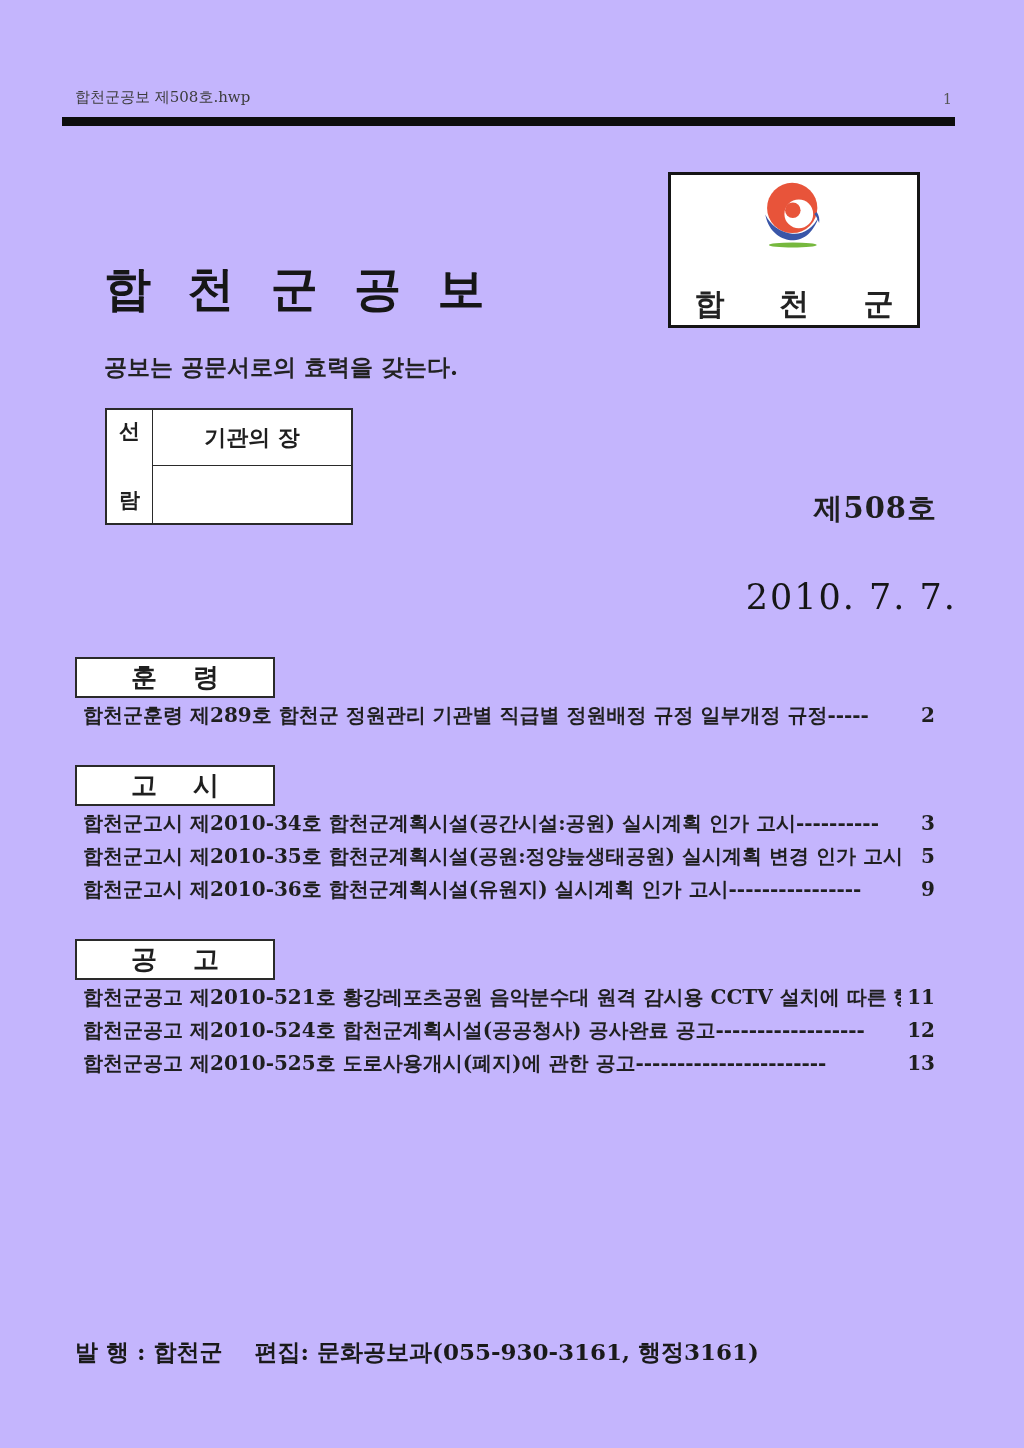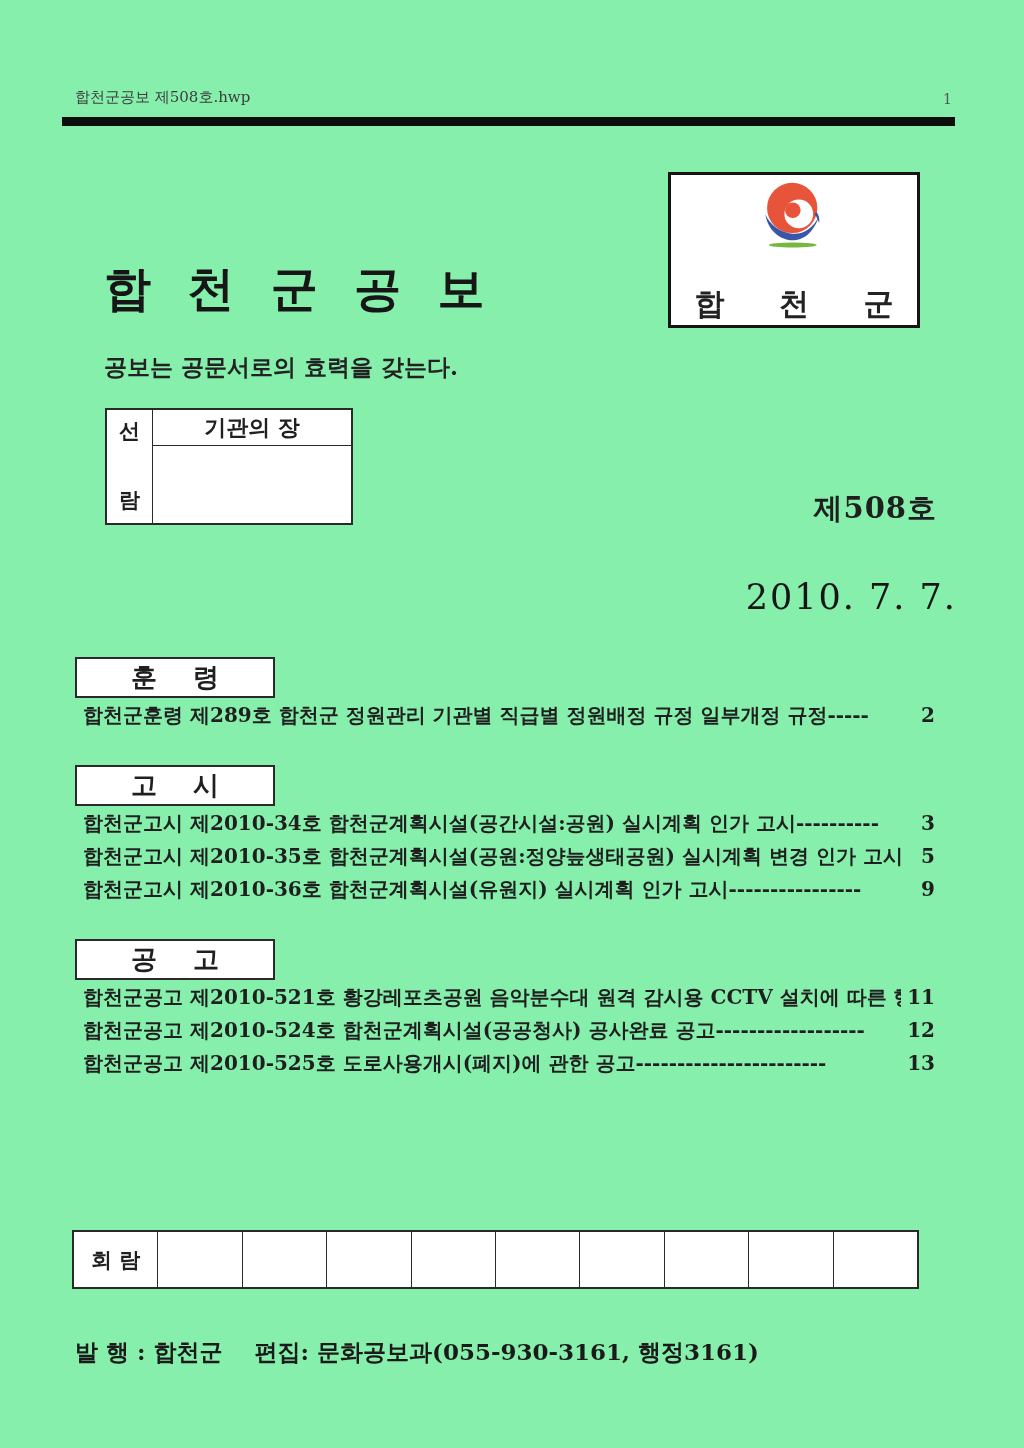--- a/index.html
+++ b/index.html
@@ -1,20 +1,20 @@
 <!DOCTYPE html>
 <html><head>
 <meta charset="utf-8">
 <style>
   html,body{margin:0;padding:0;background:#e9e9e9;}
   .page{
     position:relative;
     width:1024px;height:1448px;
     margin:0 auto;
-    background:#86efac;
+    background:#c4b5fd;
     font-family:"DejaVu Serif","Liberation Serif",serif;
     color:#1f1f1f;
     overflow:hidden;
   }
   
   .doc-header{
     position:absolute;top:88px;left:75px;right:72px;
     display:flex;justify-content:space-between;align-items:flex-end;
     font-size:15px;color:#3c3c3c;
   }
@@ -50,21 +50,21 @@
     position:absolute;left:105px;top:408px;width:248px;height:117px;
     border:2px solid #2a2a2a;box-sizing:border-box;display:flex;background:#fff;
   }
   .approval .col-label{
     width:46px;border-right:1px solid #2a2a2a;box-sizing:border-box;
     display:flex;flex-direction:column;justify-content:space-between;align-items:center;
     padding:7px 0 9px 0;font-size:21px;font-weight:bold;
   }
   .approval .col-main{flex:1;display:flex;flex-direction:column;}
   .approval .cell-head{
-    height:36px;border-bottom:1px solid #2a2a2a;box-sizing:border-box;
+    height:56px;border-bottom:1px solid #2a2a2a;box-sizing:border-box;
     display:flex;align-items:center;justify-content:center;
     font-size:22px;font-weight:bold;white-space:pre;
   }
   .approval .cell-body{flex:1;}
   
   .issue-no{
     position:absolute;right:87px;top:489px;
     font-size:29px;font-weight:700;letter-spacing:1px;
   }
   .issue-date{
@@ -189,28 +189,16 @@
         <span class="toc-page">12</span>
       </div>
       <div class="toc-item">
         <span class="toc-text">합천군공고 제2010-525호 도로사용개시(폐지)에 관한 공고-----------------------</span>
         <span class="toc-page">13</span>
       </div>
     </section>
 
   </div>
 
-  <div class="circulation">
-    <div class="c-cell">회 람</div>
-    <div class="c-cell"></div>
-    <div class="c-cell"></div>
-    <div class="c-cell"></div>
-    <div class="c-cell"></div>
-    <div class="c-cell"></div>
-    <div class="c-cell"></div>
-    <div class="c-cell"></div>
-    <div class="c-cell"></div>
-    <div class="c-cell"></div>
-  </div>
 
   <div class="publisher">발 행 : 합천군    편집: 문화공보과(055-930-3161, 행정3161)</div>
 
 </div>
 
 </body></html>

